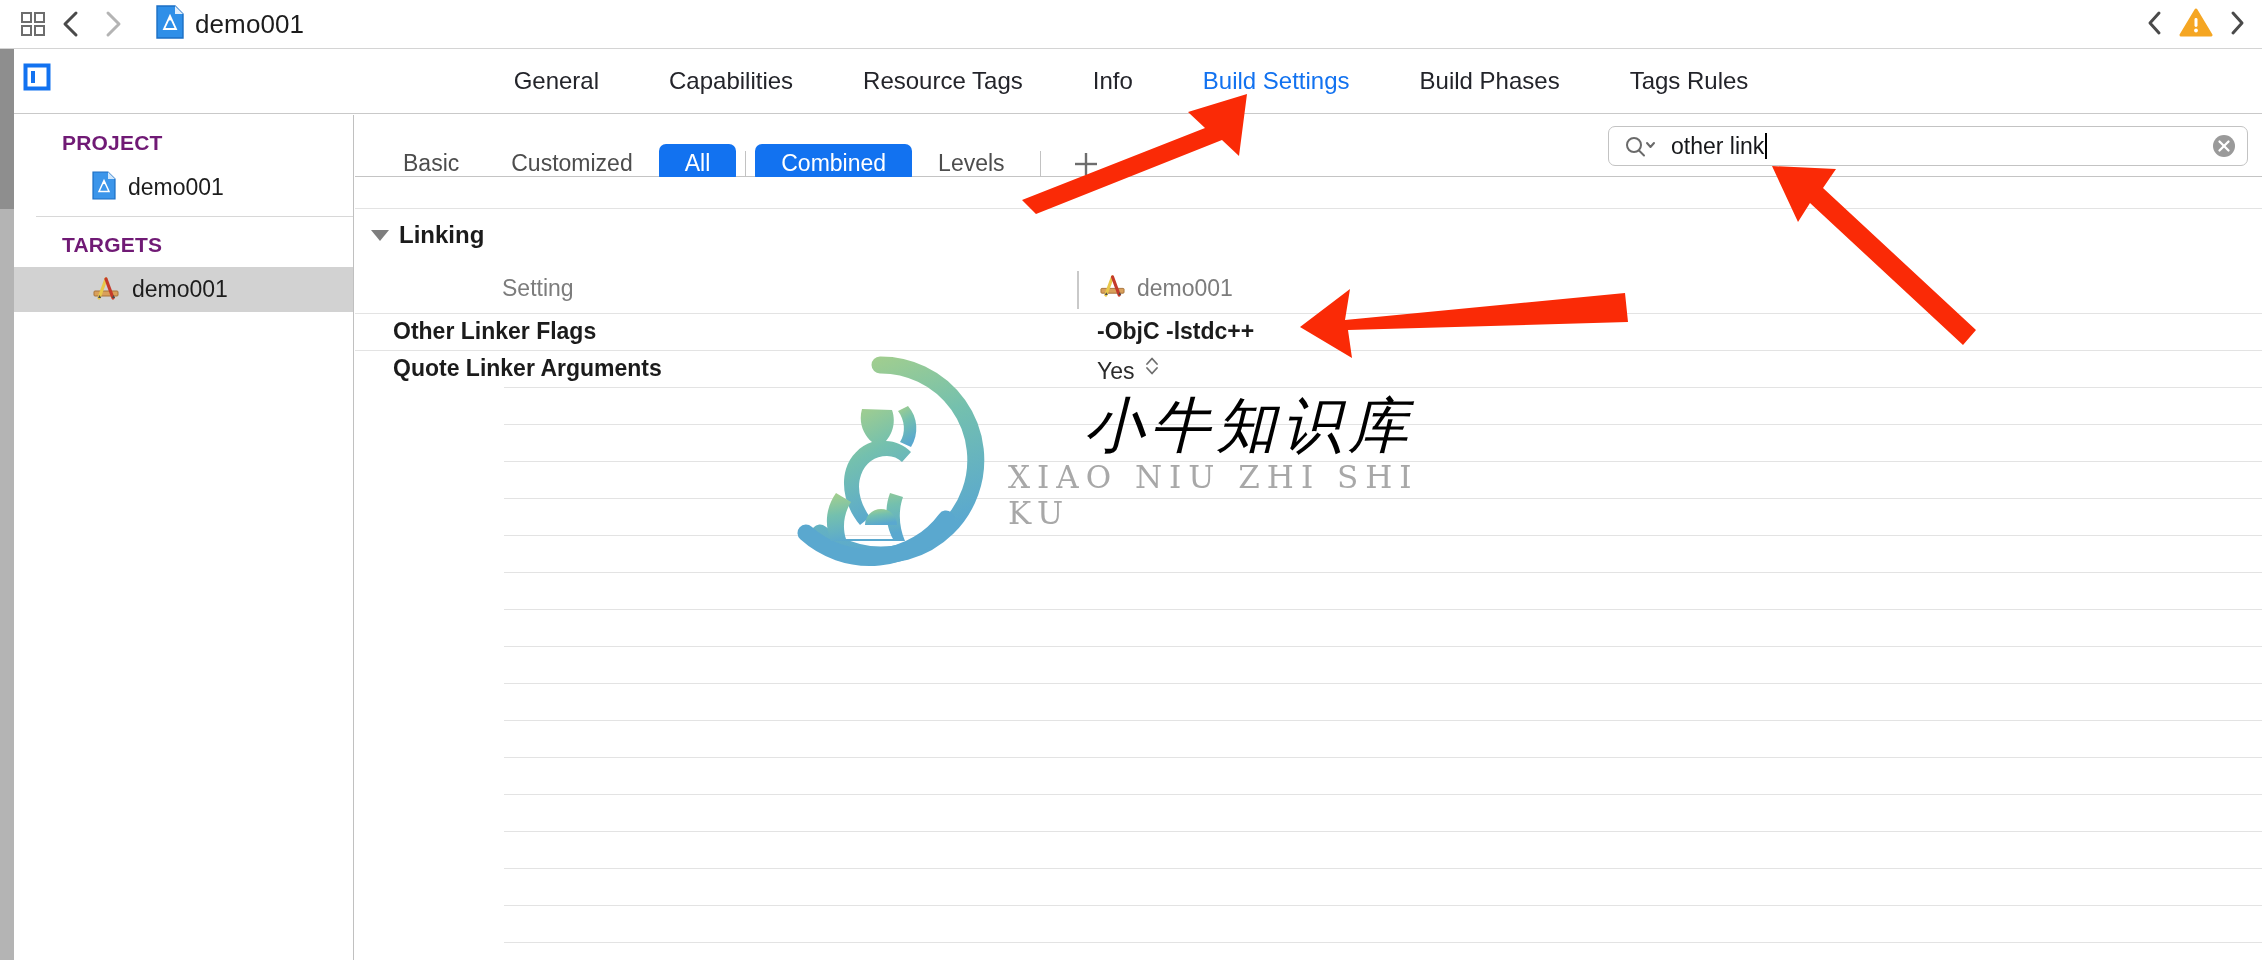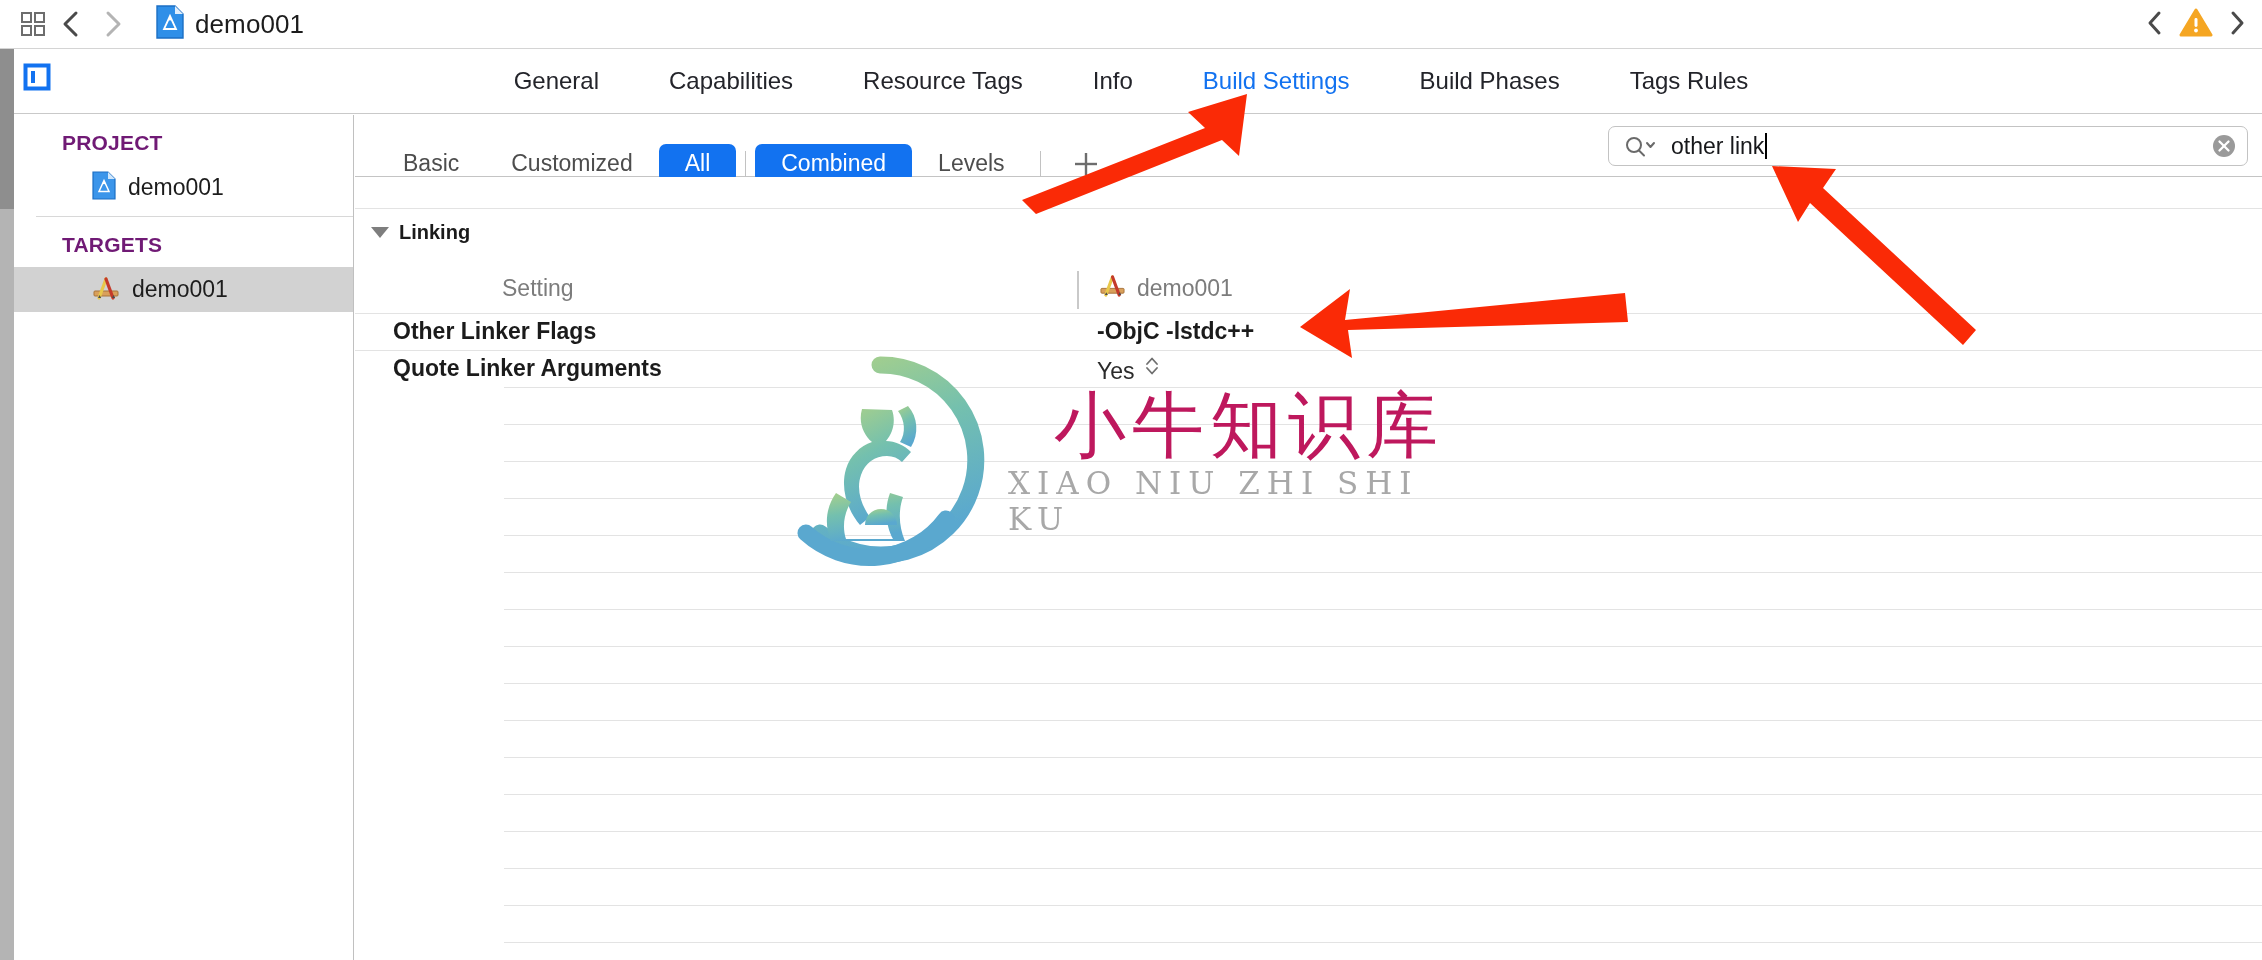--- a/index.html
+++ b/index.html
@@ -111,21 +111,21 @@
   .table {
     position:absolute; left: 355px; top: 177px; width: 1907px; height: 783px;
     background: #ffffff; overflow: hidden;
   }
   .tbl-toprule { position:absolute; left: 0; top: 31px; width: 1907px; height: 1px; background: #e3e3e3; }
   .group-head {
     position:absolute; left: 16px; top: 44px;
     display:flex; align-items:center; gap: 10px;
   }
   .tri { width: 0; height: 0; border-left: 9px solid transparent; border-right: 9px solid transparent; border-top: 11px solid #7e7e7e; }
-  .group-title { font-size: 20px; font-weight: bold; color: #1b1b1b; }
+  .group-title { font-size: 24px; font-weight: bold; color: #1b1b1b; }
 
   .colhead {
     position:absolute; left: 0; top: 94px; width: 1907px; height: 42px;
   }
   .colhead .c-setting { position:absolute; left: 147px; top: 4px; font-size: 23px; color: #7c7c7c; }
   .colhead .c-divider { position:absolute; left: 722px; top: 0px; width: 2px; height: 38px; background: #c9c9c9; }
   .colhead .c-target { position:absolute; left: 744px; top: 2px; display:flex; align-items:center; gap: 11px; }
   .colhead .c-target span { font-size: 23px; color: #7c7c7c; }
 
   .row {
@@ -144,21 +144,21 @@
   .emptyrow {
     position:absolute; left: 149px; width: 1770px; height: 1px; background: #e3e3e3;
   }
 
   
   .watermark {
     position:absolute; left: 770px; top: 355px; width: 720px; height: 215px;
     display:flex; align-items:center; gap: 18px; pointer-events:none;
   }
   .wm-text { display:flex; flex-direction:column; align-items:center; gap: 4px; }
-  .wm-cn { font-size: 72px; color: #be185d; letter-spacing: 6px; font-family: "DejaVu Sans", sans-serif; line-height: 1; font-weight: 300; }
+  .wm-cn { font-size: 60px; color: #000000; letter-spacing: 6px; font-family: "DejaVu Sans", sans-serif; line-height: 1; font-weight: 300; font-style: italic; }
   .wm-en { font-size: 31px; color: #a8a8a8; letter-spacing: 7px; font-family: "DejaVu Serif", serif; }
 
   
   .arrows { position:absolute; left:0; top:0; width:2262px; height:960px; pointer-events:none; }
 </style>
 </head>
 <body>
 
 <div class="app">
 

